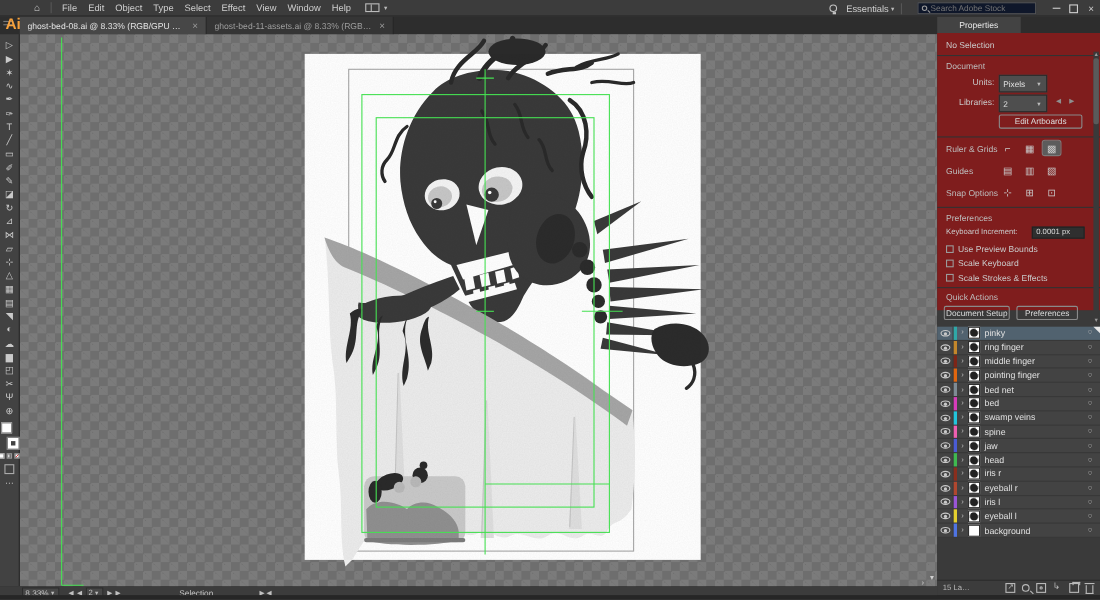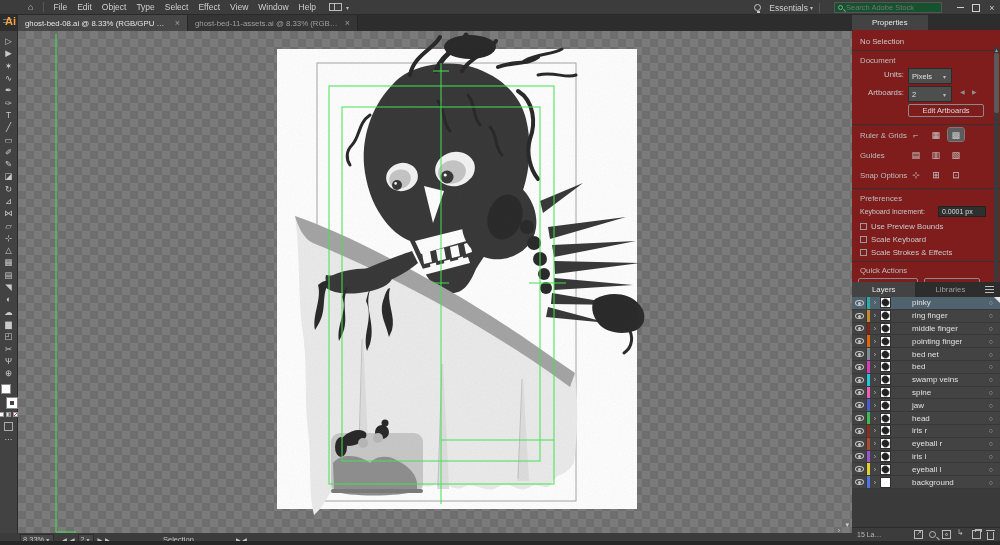--- a/index.html
+++ b/index.html
@@ -1,30 +1,30 @@
 <!DOCTYPE html>
 <html><head>
 <meta charset="utf-8">
 <style>
   *{margin:0;padding:0;box-sizing:border-box;font-family:"Liberation Sans",sans-serif;}
   html,body{width:1000px;height:545px;overflow:hidden;background:#2e2e2e;}
 
   
   #menubar{position:absolute;left:0;top:0;width:1000px;height:15px;background:#3c3c3c;border-bottom:1px solid #2a2a2a;display:flex;align-items:center;font-size:8.5px;color:#cfcfcf;z-index:30;}
-  #ai-logo{color:#f7a13c;font-weight:bold;font-size:11px;padding:0 6px 0 5px;margin-top:28px;}
+  #ai-logo{color:#f7a13c;font-weight:bold;font-size:14px;padding:0 6px 0 5px;margin-top:28px;}
   .home-glyph{font-size:9px;color:#d8d8d8;padding:0 6px;}
   .mb-sep{width:1px;height:10px;background:#565656;margin:0 4px;}
   .menu-item{padding:0 5px;cursor:default;}
   #workspace-grid{width:13px;height:8px;border:1px solid #bbb;margin:0 2px 0 8px;position:relative;}
   #workspace-grid::after{content:'';position:absolute;left:4px;top:0;bottom:0;width:1px;background:#bbb;}
   .chev{font-size:6px;color:#bbb;margin:0 2px;}
   #mb-right{position:absolute;right:0;top:0;height:15px;display:flex;align-items:center;justify-content:flex-end;}
   .bulb{width:7px;height:7px;border:1px solid #c4c4c4;border-radius:50%;position:relative;margin-right:8px;}
   .bulb::after{content:'';position:absolute;left:2px;top:6px;width:3px;height:2px;background:#c4c4c4;}
-  #stock-search{width:108px;height:11px;background:#14532d;border:1px solid #555;display:flex;align-items:center;margin:0 10px;padding:0 3px;}
+  #stock-search{width:108px;height:11px;background:#0f172a;border:1px solid #555;display:flex;align-items:center;margin:0 10px;padding:0 3px;}
   .mag{width:5px;height:5px;border:1px solid #9a9a9a;border-radius:50%;position:relative;flex:none;}
   .mag::after{content:'';position:absolute;left:4px;top:4px;width:3px;height:1px;background:#9a9a9a;transform:rotate(45deg);}
   #stock-search input{background:transparent;border:none;outline:none;color:#9a9a9a;font-size:7.5px;width:90px;margin-left:3px;}
   .winbtn{width:16px;height:15px;display:flex;align-items:center;justify-content:center;color:#cfcfcf;font-size:9px;}
   .win-min::after{content:'';width:7px;height:1px;background:#cfcfcf;display:block;}
   .win-rest::after{content:'';width:6px;height:6px;border:1px solid #cfcfcf;display:block;}
 
   
   #tabbar{position:absolute;left:0;top:15px;width:852px;height:16px;background:#2d2d2d;display:flex;align-items:stretch;z-index:25;}
   #tab-handle{width:18px;position:relative;}
@@ -93,21 +93,21 @@
   .lrow.sel{background:#51626f;}
   .lrow.sel::after{content:'';position:absolute;right:0;top:0;border-style:solid;border-width:0 6px 6px 0;border-color:transparent #e8e8e8 transparent transparent;}
   .eyecell{width:15px;display:flex;align-items:center;justify-content:center;border-right:1px solid #383838;align-self:stretch;flex:none;}
   .eye{width:9px;height:6px;border:1px solid #c9c9c9;border-radius:50%;position:relative;}
   .eye::after{content:'';position:absolute;left:2.5px;top:1px;width:3px;height:3px;background:#c9c9c9;border-radius:50%;}
   .lcolor{width:3px;align-self:stretch;flex:none;}
   .lexp{width:10px;text-align:center;color:#b9b9b9;font-size:7px;flex:none;}
   .lthumb{width:11px;height:11px;flex:none;background-color:#fff;background-image:linear-gradient(45deg,#bbb 25%,transparent 25%,transparent 75%,#bbb 75%),linear-gradient(45deg,#bbb 25%,transparent 25%,transparent 75%,#bbb 75%);background-position:0 0,3px 3px;background-size:6px 6px;position:relative;border:1px solid #2e2e2e;}
   .lthumb.blob::after{content:'';position:absolute;inset:1px;background:#222;border-radius:45% 60% 50% 55%;}
   .lthumb.plain{background-image:none;}
-  .lname{font-size:8px;color:#e0e0e0;margin-left:21px;white-space:nowrap;}
+  .lname{font-size:8px;color:#e0e0e0;margin-left:4px;white-space:nowrap;}
   .ltarget{margin-left:auto;margin-right:7px;color:#b5b5b5;font-size:7px;}
   #layers-bottom{position:absolute;left:0;top:512px;width:148px;height:14px;background:#3c3c3c;border-top:1px solid #2c2c2c;display:flex;align-items:center;font-size:7px;color:#b9b9b9;}
   .lb-icons{margin-left:auto;display:flex;gap:6px;margin-right:6px;align-items:center;}
   .lbi{width:9px;height:9px;position:relative;display:block;}
   .lbi.sq{border:1px solid #b9b9b9;}
   .lbi.export::after{content:'↗';position:absolute;left:1px;top:-2px;font-size:7px;color:#b9b9b9;}
   .lbi.search{border:1px solid #b9b9b9;border-radius:50%;width:7px;height:7px;}
   .lbi.search::after{content:'';position:absolute;left:6px;top:6px;width:4px;height:1px;background:#b9b9b9;transform:rotate(45deg);}
   .lbi.mask::after{content:'';position:absolute;inset:2px;border-radius:50%;border:1px solid #b9b9b9;}
   .lbi.subl::after{content:'↳';position:absolute;left:0;top:-2px;font-size:8px;color:#b9b9b9;}
@@ -370,21 +370,21 @@
   <div id="props-body">
     <div class="prow" style="top:7px;">No Selection</div>
     <div class="pdivider" style="top:20px;"></div>
 
     <div class="prow plabel" style="top:26px;">Document</div>
     <div class="prow" style="top:40px;text-align:right;width:48px;left:4px;">Units:</div>
     <div class="dropdown" style="left:56px;top:38px;width:44px;">
       <span>Pixels</span>
       <span class="chev">▾</span>
     </div>
-    <div class="prow" style="top:58px;text-align:right;width:48px;left:4px;">Artboards:</div>
+    <div class="prow" style="top:58px;text-align:right;width:48px;left:4px;">Libraries:</div>
     <div class="dropdown" style="left:56px;top:56px;width:44px;">
       <span>2</span>
       <span class="chev">▾</span>
     </div>
     <span style="position:absolute;left:108px;top:58px;font-size:6px;color:#8f8f8f;">◀</span>
     <span style="position:absolute;left:120px;top:58px;font-size:6px;color:#8f8f8f;">▶</span>
     <div class="pbtn" style="left:56px;top:74px;width:76px;">Edit Artboards</div>
     <div class="pdivider" style="top:94px;"></div>
 
     <div class="prow plabel" style="top:101px;">Ruler &amp; Grids</div>
@@ -428,25 +428,20 @@
     <div class="pbtn" style="left:6px;top:248px;width:60px;">Document Setup</div>
     <div class="pbtn" style="left:72px;top:248px;width:56px;">Preferences</div>
 
     <div id="props-scroll">
       <span class="sarr" style="top:0;">▲</span>
       <div class="thumb"></div>
       <span class="sarr" style="bottom:0;">▼</span>
     </div>
   </div>
 
-  <div class="ptab-strip" id="layers-tabs">
-    <div class="ptab active">Layers</div>
-    <div class="ptab">Libraries</div>
-    <span class="hamb"></span>
-  </div>
 
   <div id="layers-list">
     <div class="lrow sel">
       <span class="eyecell">
           <span class="eye"></span>
         </span>
       <span class="lcolor" style="background: rgb(47, 168, 168);"></span>
       <span class="lexp">›</span>
       <span class="lthumb blob"></span>
       <span class="lname">pinky</span>

